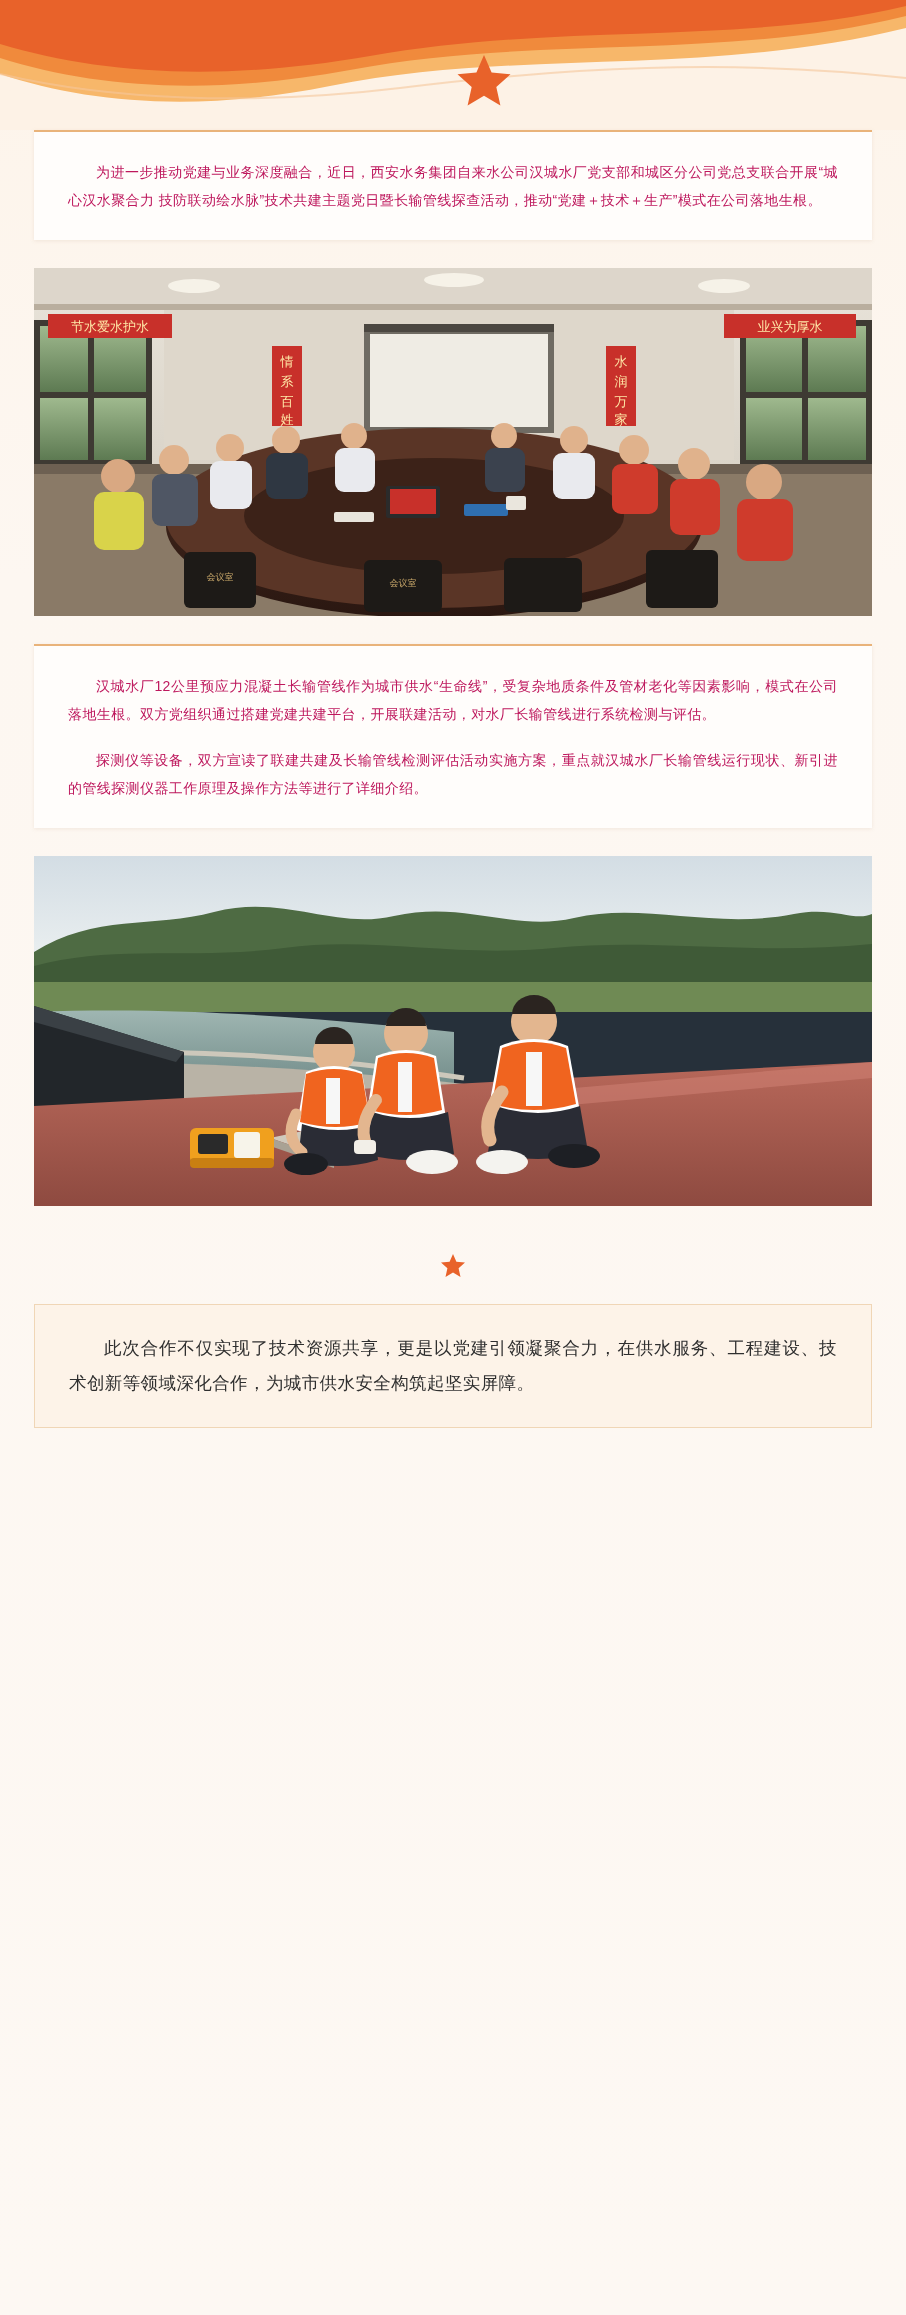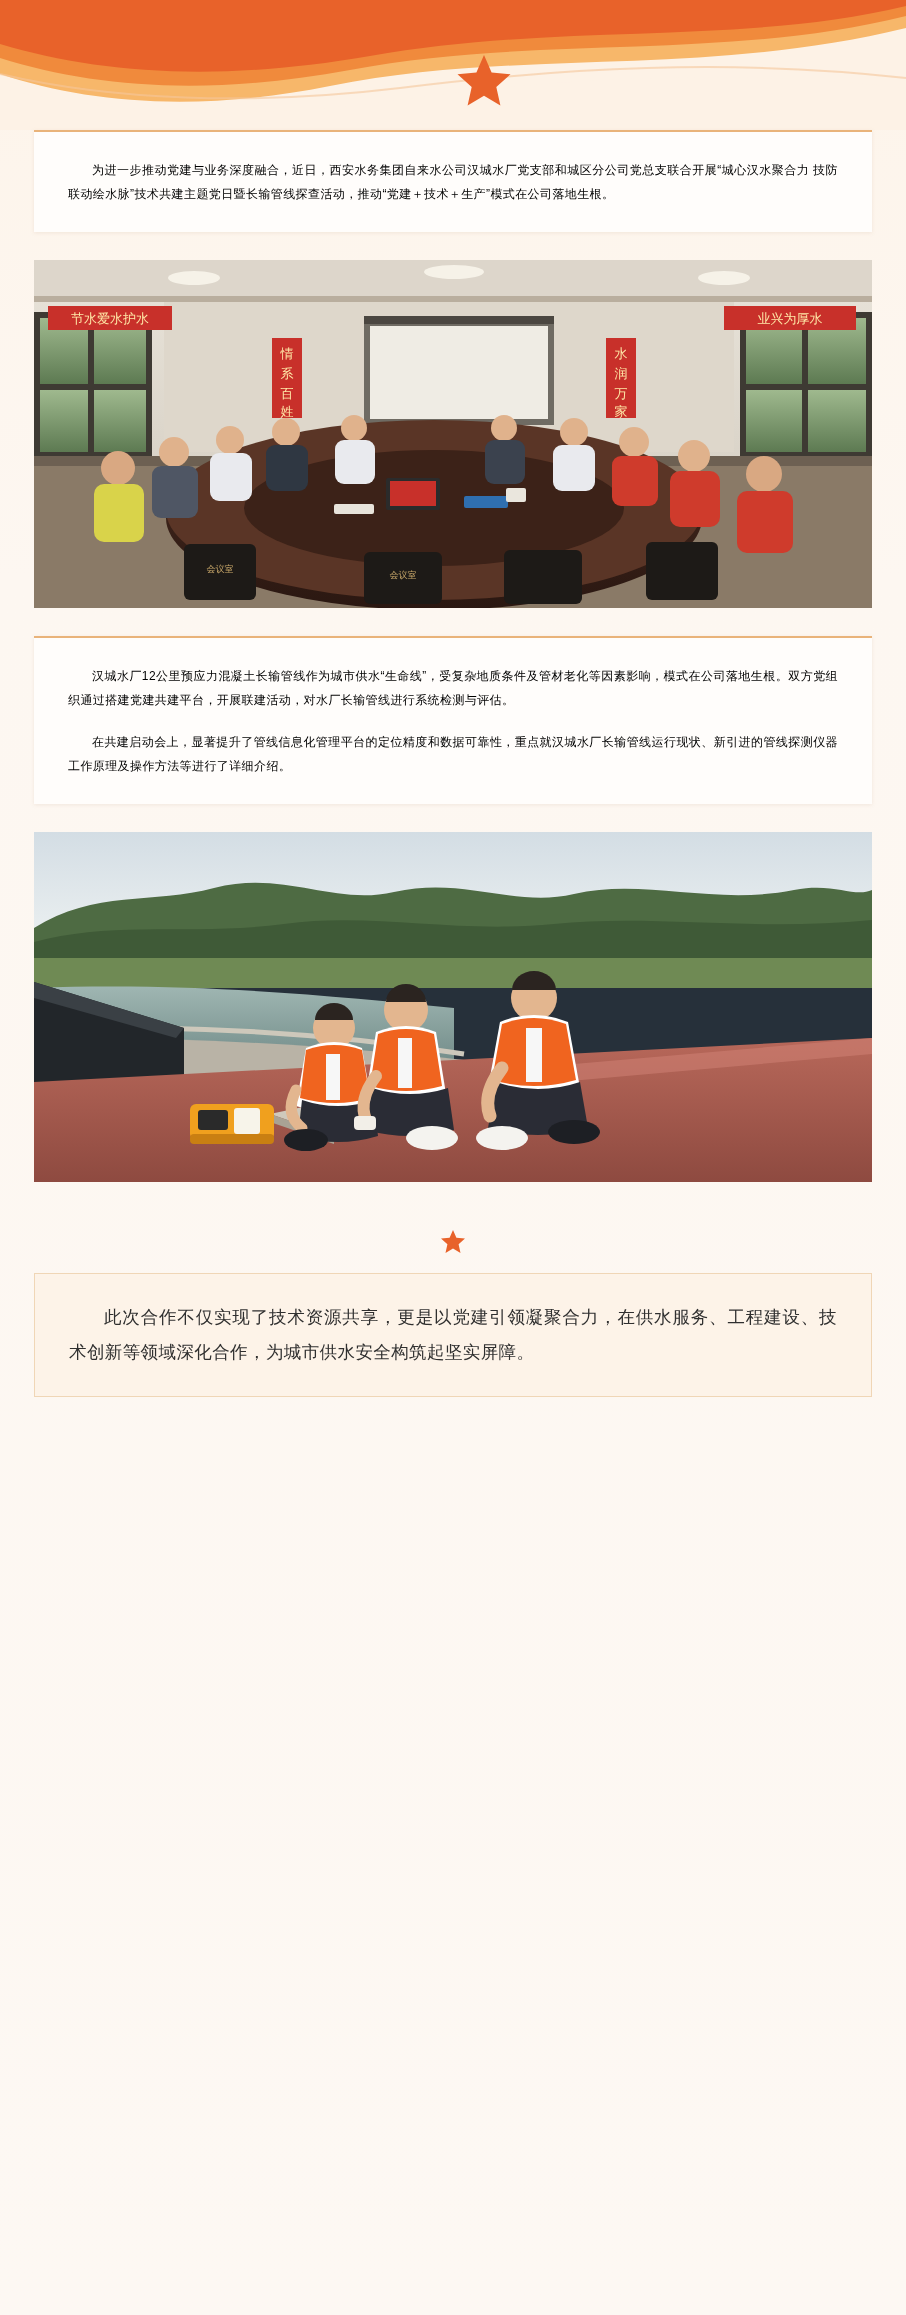--- a/index.html
+++ b/index.html
@@ -51,23 +51,23 @@
     box-shadow: 0 1px 4px rgba(180,150,120,0.16);
     box-sizing: border-box;
   }
   .text-card {
     padding: 26px 34px 26px 34px;
     border-top: 2px solid #e9b37a;
     background: #fffdfb;
   }
   .text-card p {
     margin: 0 0 18px 0;
-    font-size: 12px;
+    font-size: 14px;
     line-height: 2.0;
-    color: #000000;
+    color: #be185d;
     text-indent: 2em;
     letter-spacing: 0.4px;
     text-align: justify;
   }
   .text-card p:last-child { margin-bottom: 0; }
   .gap-28 { height: 28px; }
   .gap-34 { height: 34px; }
 
   
   .photo {
@@ -86,21 +86,21 @@
   .divider {
     height: 62px;
     display: flex;
     align-items: center;
     justify-content: center;
   }
   .divider svg { display: block; }
 
   
   .final-card {
-    margin: 1px auto;
+    margin: 8px auto;
     width: 838px;
     background: #fdf3e8;
     border: 1px solid #f0d6b6;
     box-sizing: border-box;
     padding: 26px 34px;
   }
   .final-card p {
     margin: 0;
     font-size: 17.5px;
     line-height: 2.0;
@@ -240,21 +240,21 @@
       </g>
       <text x="186" y="312" font-size="9" fill="#c9a86a" text-anchor="middle" font-family="DejaVu Sans, sans-serif">会议室</text>
       <text x="369" y="318" font-size="9" fill="#c9a86a" text-anchor="middle" font-family="DejaVu Sans, sans-serif">会议室</text>
     </svg>
   </div>
 
   <div class="gap-28"></div>
 
   <div class="card text-card">
     <p>汉城水厂12公里预应力混凝土长输管线作为城市供水“生命线”，受复杂地质条件及管材老化等因素影响，模式在公司落地生根。双方党组织通过搭建党建共建平台，开展联建活动，对水厂长输管线进行系统检测与评估。</p>
-    <p>在共建启动会上，显著提升了管线信息化管理平台的定位精度和数据可靠性，重点就汉城水厂长输管线运行现状、新引进的管线探测仪器工作原理及操作方法等进行了详细介绍。</p>
+    <p>探测仪等设备，双方宣读了联建共建及长输管线检测评估活动实施方案，重点就汉城水厂长输管线运行现状、新引进的管线探测仪器工作原理及操作方法等进行了详细介绍。</p>
   </div>
 
   <div class="gap-28"></div>
 
   <div class="photo photo-2">
     <svg viewBox="0 0 838 350" preserveAspectRatio="none">
       <defs>
         <linearGradient id="skyg" x1="0" y1="0" x2="0" y2="1">
           <stop offset="0%" stop-color="#d3dde4"></stop>
           <stop offset="100%" stop-color="#eef2f2"></stop>

